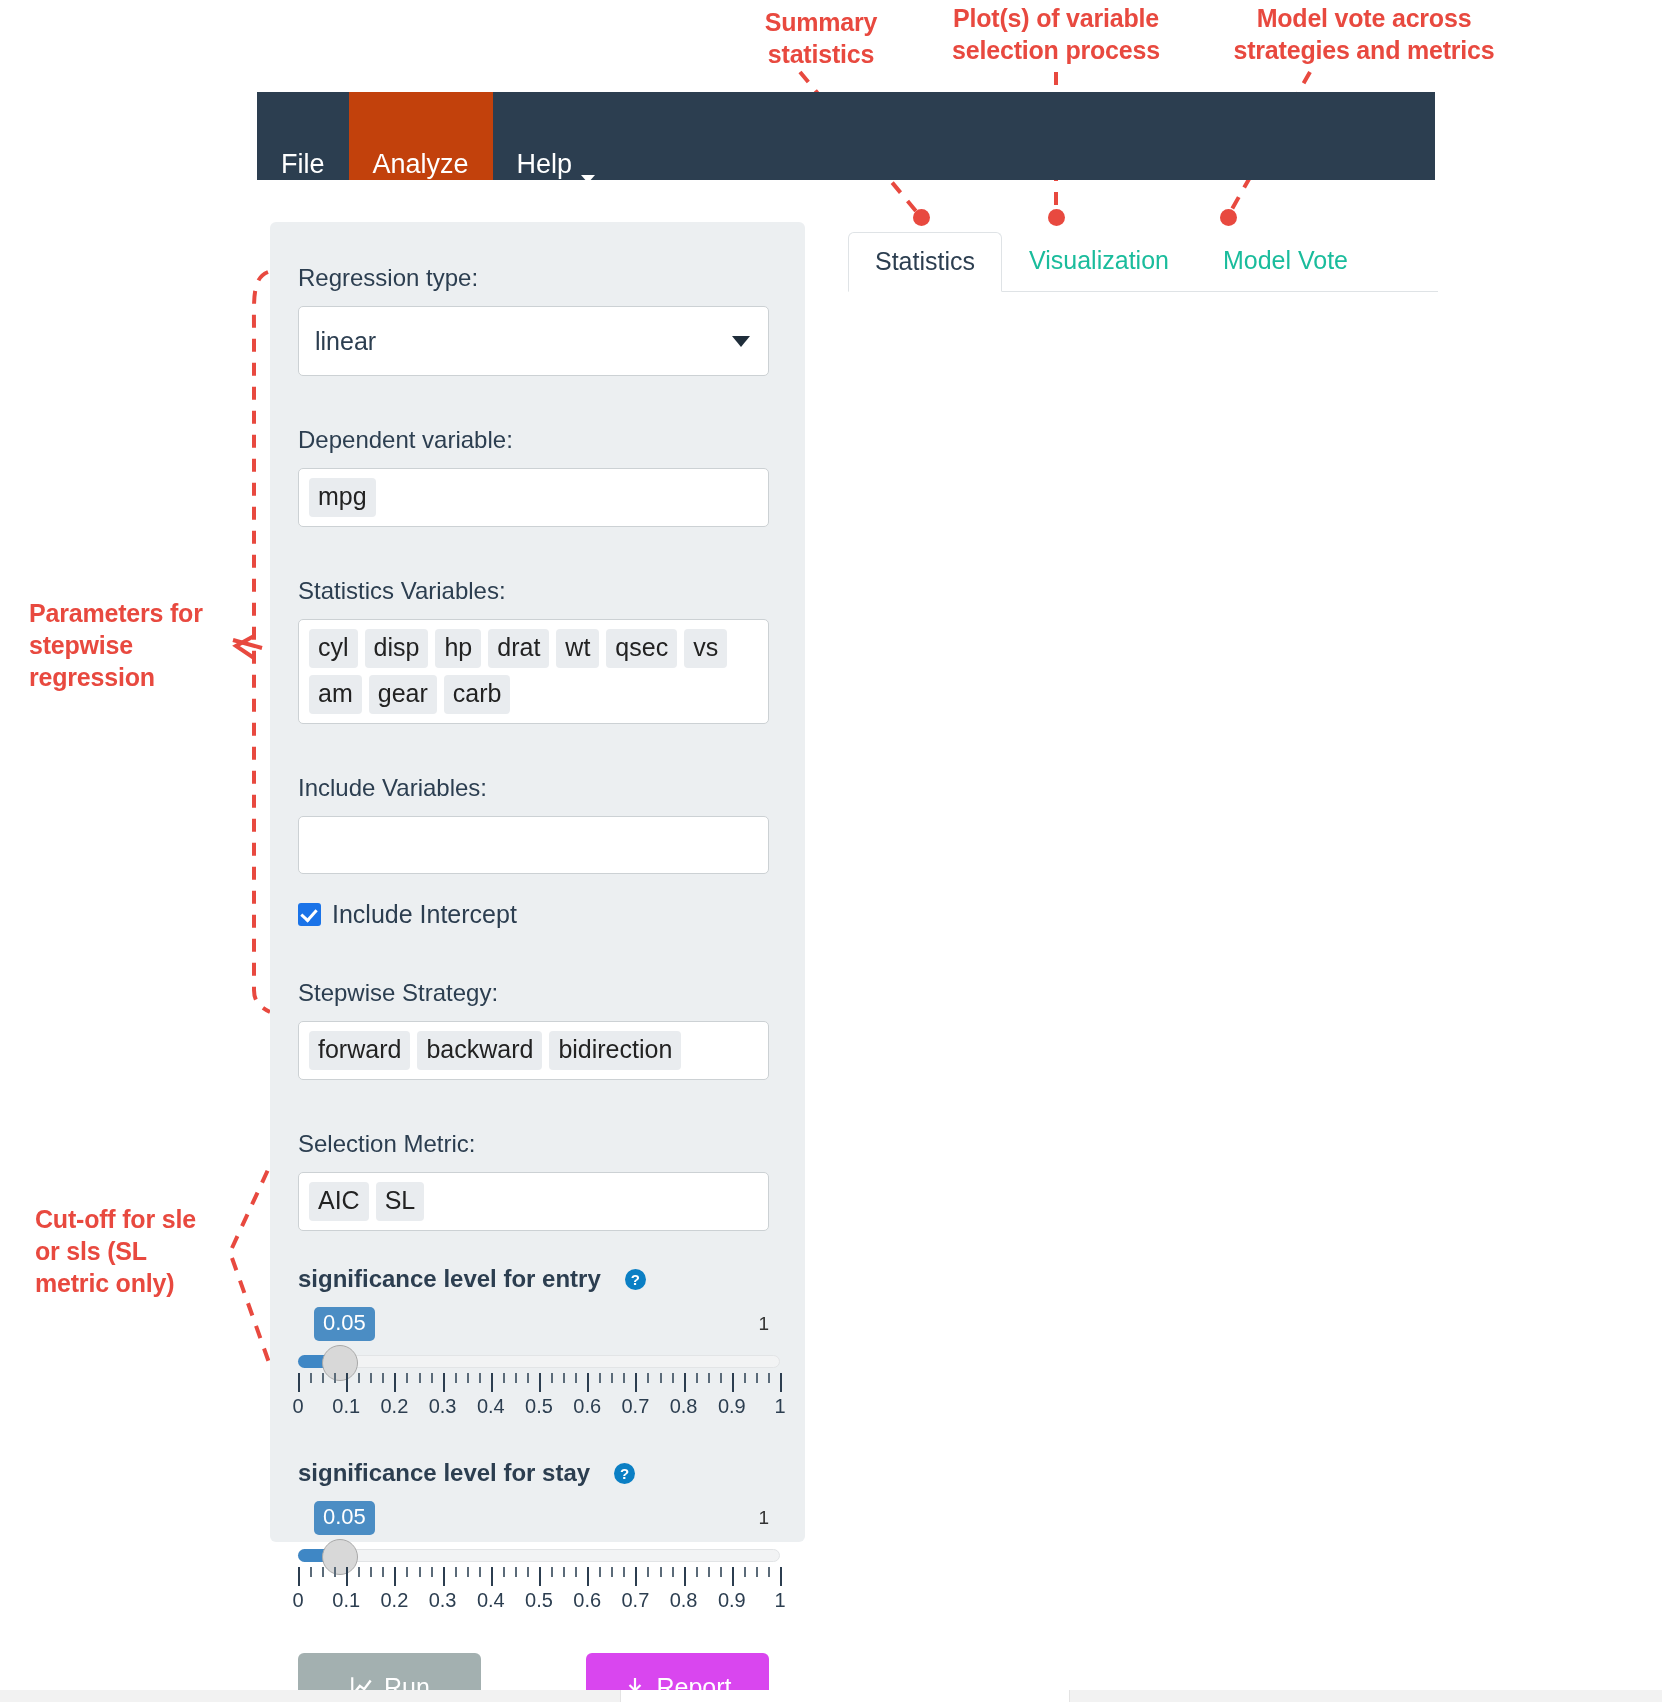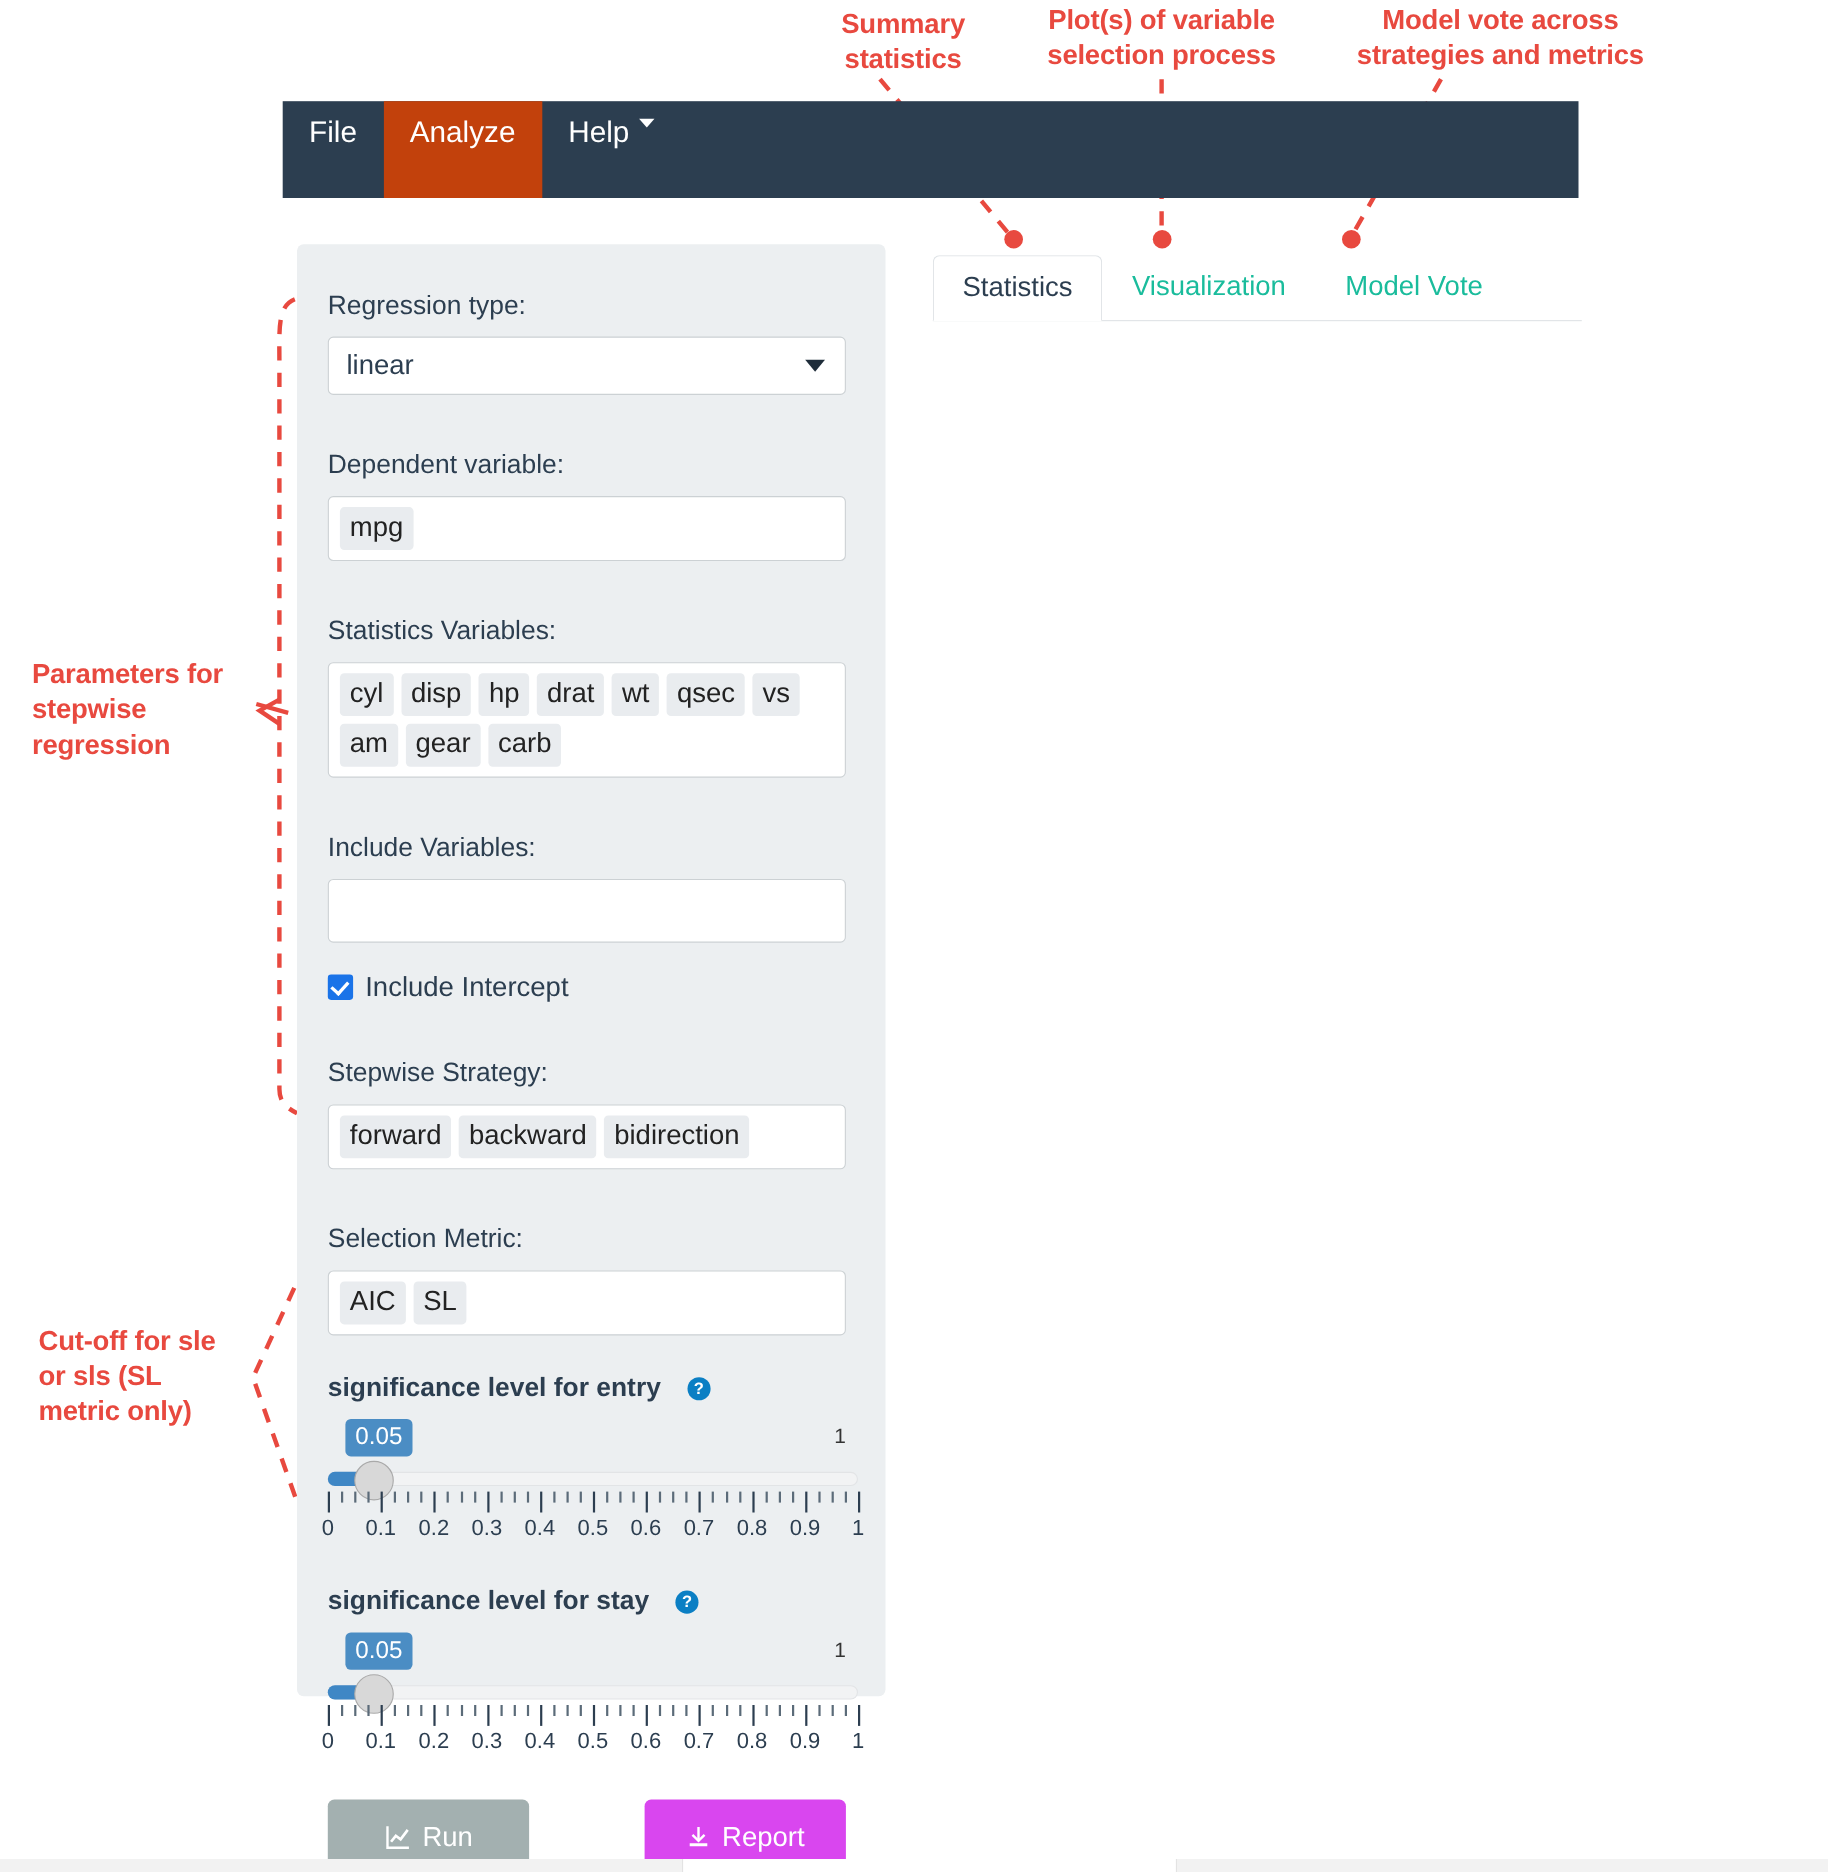--- a/index.html
+++ b/index.html
@@ -47,22 +47,22 @@
   .brand {
     color: #1abc9c;
     font-size: 31px;
     display: flex; align-items: center;
     padding: 0 26px 0 31px;
     font-weight: normal;
   }
   .navlink {
     color: #ffffff;
     font-size: 27px;
-    display: flex; align-items: flex-start;
-    padding: 13px 24px;
+    display: flex; align-items: flex-end;
+    padding: 0 24px;
     text-decoration: none;
     white-space: nowrap;
   }
   .navlink.active { background: #c2410c; }
   .caret {
     display: inline-block;
     margin-left: 9px;
     width: 0; height: 0;
     border-left: 7px solid transparent;
     border-right: 7px solid transparent;
@@ -87,21 +87,21 @@
     display: block;
     white-space: nowrap;
   }
   .field-label.topgap { margin-top: 50px; }
 
   .select-box {
     position: relative;
     background: #ffffff;
     border: 1px solid #ccd1d4;
     border-radius: 5px;
-    height: 53px;
+    height: 70px;
     display: flex; align-items: center;
     padding: 0 16px;
     font-size: 25px;
     color: #2c3e50;
   }
   .select-box .sel-caret {
     position: absolute;
     right: 18px;
     width: 0; height: 0;
     border-left: 9px solid transparent;

